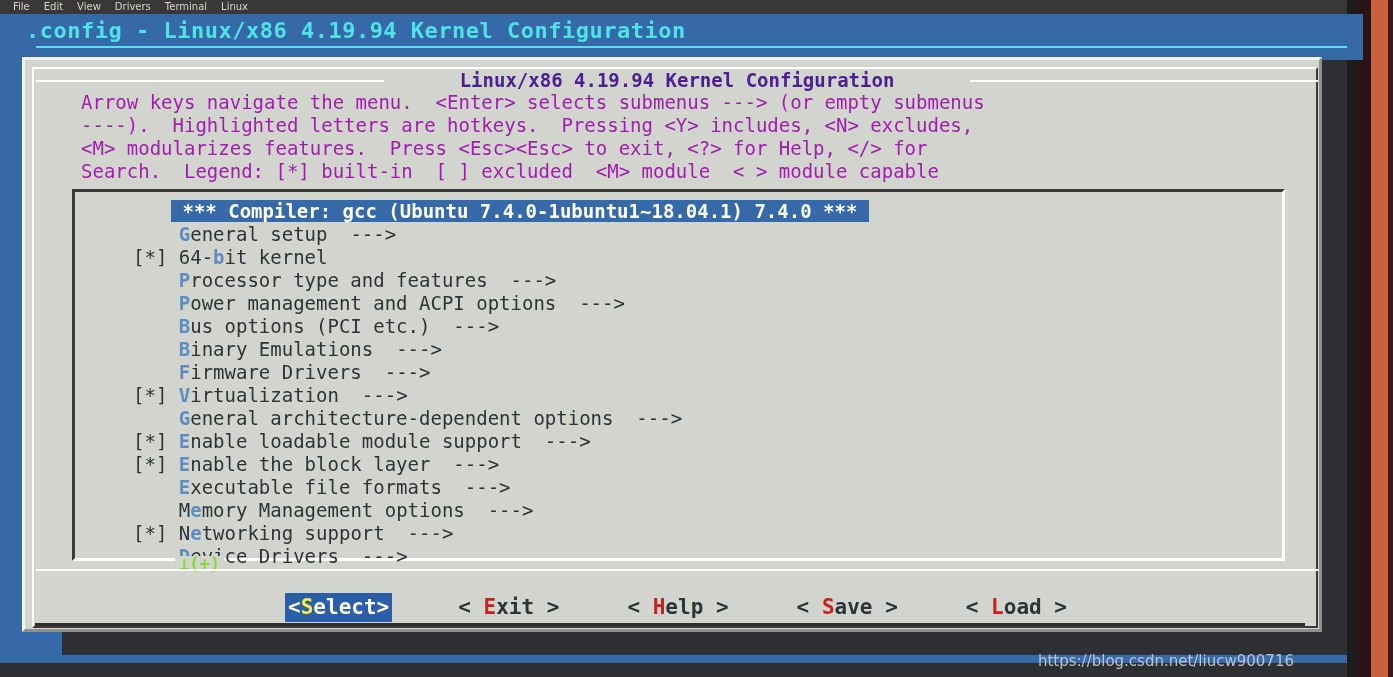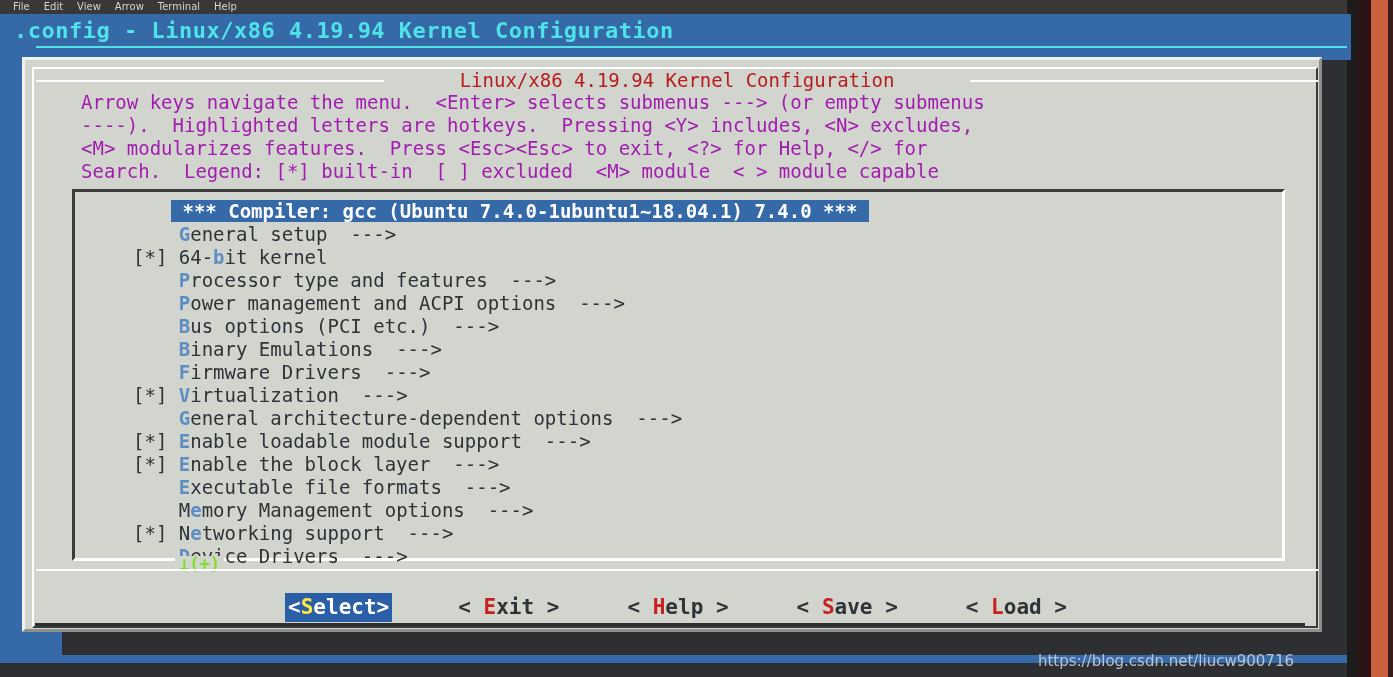--- a/index.html
+++ b/index.html
@@ -66,21 +66,21 @@
   #term-dark-right {
     position: absolute;
     top: 60px; left: 62px;
     width: 1285px; height: 595px;
     background: #2d2f33;
   }
 
   
   #curses-title {
     position: absolute;
-    top: 14px; left: 4px;
+    top: 14px; left: 16px;
     width: 1347px; height: 46px;
     background: #3569a8;
     color: #4fe2e8;
     font-size: 22px;
     font-weight: bold;
     letter-spacing: 0.5px;
     line-height: 34px;
     padding-left: 10px;
     white-space: nowrap;
   }
@@ -111,23 +111,23 @@
     border-left: 2px solid #ffffff;
     border-right: 2px solid #3a3a3a;
     border-bottom: 2px solid #3a3a3a;
     background: #d2d5cd;
   }
 
   #dialog-title {
     position: absolute;
     top: 0px; left: 0; width: 1286px;
     text-align: center;
-    color: #b91c1c;
+    color: #4c1d95;
     font-size: 19px;
-    font-weight: normal;
+    font-weight: bold;
     line-height: 22px;
     white-space: nowrap;
   }
   
   #title-rule-left {
     position: absolute; top: 11px; left: 2px;
     width: 348px; height: 2px; background: #ffffff;
   }
   #title-rule-right {
     position: absolute; top: 11px; left: 936px;
@@ -248,21 +248,21 @@
 </style>
 </head>
 <body>
 
 <div id="desktop-strip-dark"></div>
 <div id="desktop-strip-orange"></div>
 <div id="desktop-strip-orange-edge"></div>
 
 <div id="term-window">
 
-  <div id="menubar"><span class="mi">File</span><span class="mi">Edit</span><span class="mi">View</span><span class="mi">Arrow</span><span class="mi">Terminal</span><span class="mi">Help</span></div>
+  <div id="menubar"><span class="mi">File</span><span class="mi">Edit</span><span class="mi">View</span><span class="mi">Drivers</span><span class="mi">Terminal</span><span class="mi">Linux</span></div>
 
   <div id="curses-bg"></div>
   <div id="term-dark-right"></div>
 
   <div id="curses-title">
     <span>.config - Linux/x86 4.19.94 Kernel Configuration</span>
   </div>
   <div id="curses-title-rule"></div>
 
   <div id="dialog">

